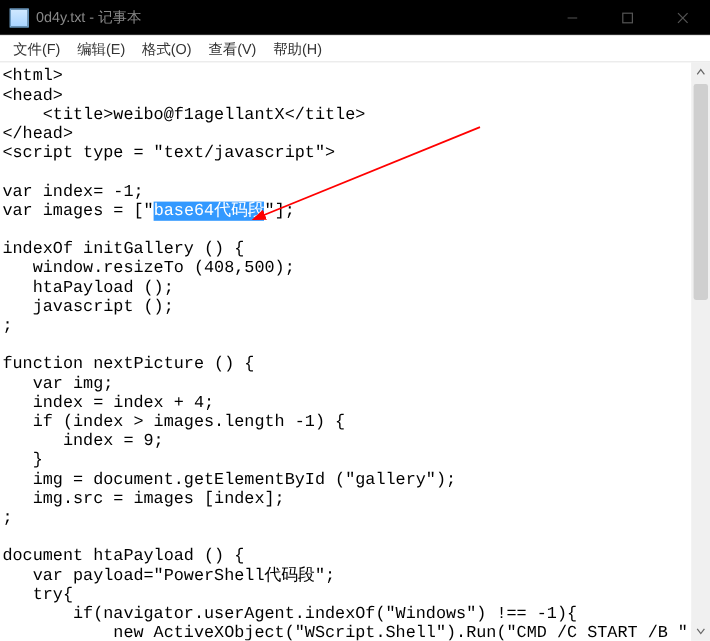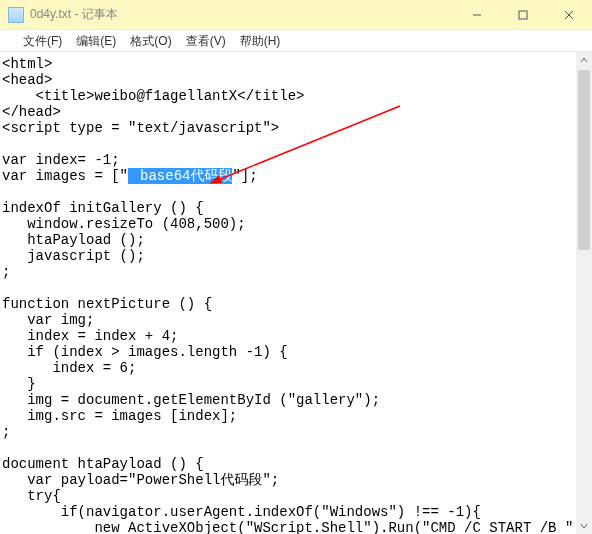--- a/index.html
+++ b/index.html
@@ -8,21 +8,21 @@
     width: 592px;
     height: 534px;
     font-family: "Microsoft YaHei", "SimSun", sans-serif;
     font-size: 12px;
     background: #fff;
     overflow: hidden;
     position: relative;
   }
   .titlebar {
     height: 30px;
-    background: #fef9c3;
+    background: #000000;
     display: flex;
     align-items: center;
     border-bottom: 1px solid #e8e8e8;
   }
   .title-icon {
     width: 16px; height: 16px;
     margin: 0 6px 0 8px;
     background: linear-gradient(#cfe8ff,#a9d4ff);
     border: 1px solid #7fb7e6;
   }
@@ -39,21 +39,21 @@
     display: flex;
     align-items: center;
     justify-content: center;
     color: #555;
   }
   .win-btn svg { display: block; }
   .menubar {
     height: 22px;
     display: flex;
     align-items: center;
-    padding: 0 16px;
+    padding: 0 4px;
     font-size: 12px;
     color: #333;
     border-bottom: 1px solid #e8e8e8;
   }
   .menu-item {
     padding: 0 7px;
     line-height: 22px;
   }
   .content-wrap {
     position: absolute;
@@ -66,21 +66,20 @@
     font-family: "SimSun", "NSimSun", "Courier New", monospace;
     font-size: 14px;
     line-height: 16px;
     color: #000;
     white-space: pre;
     overflow: hidden;
   }
   .hl {
     background: #3399ff;
     color: #fff;
-    padding-left: 12px;
   }
   .scrollbar {
     position: absolute;
     top: 0; right: 0; bottom: 0;
     width: 16px;
     background: #f0f0f0;
   }
   .scroll-btn {
     width: 16px; height: 16px;
     display: flex;
@@ -151,21 +150,21 @@
 <span>indexOf initGallery () {</span>
 <span>   window.resizeTo (408,500);</span>
 <span>   htaPayload ();</span>
 <span>   javascript ();</span>
 <span>;</span>
 <span></span>
 <span>function nextPicture () {</span>
 <span>   var img;</span>
 <span>   index = index + 4;</span>
 <span>   if (index &gt; images.length -1) {</span>
-<span>      index = 6;</span>
+<span>      index = 9;</span>
 <span>   }</span>
 <span>   img = document.getElementById ("gallery");</span>
 <span>   img.src = images [index];</span>
 <span>;</span>
 <span></span>
 <span>document htaPayload () {</span>
 <span>   var payload="PowerShell代码段";</span>
 <span>   try{</span>
 <span>       if(navigator.userAgent.indexOf("Windows") !== -1){</span>
 <span>           new ActiveXObject("WScript.Shell").Run("CMD /C START /B " + p</span></div>

